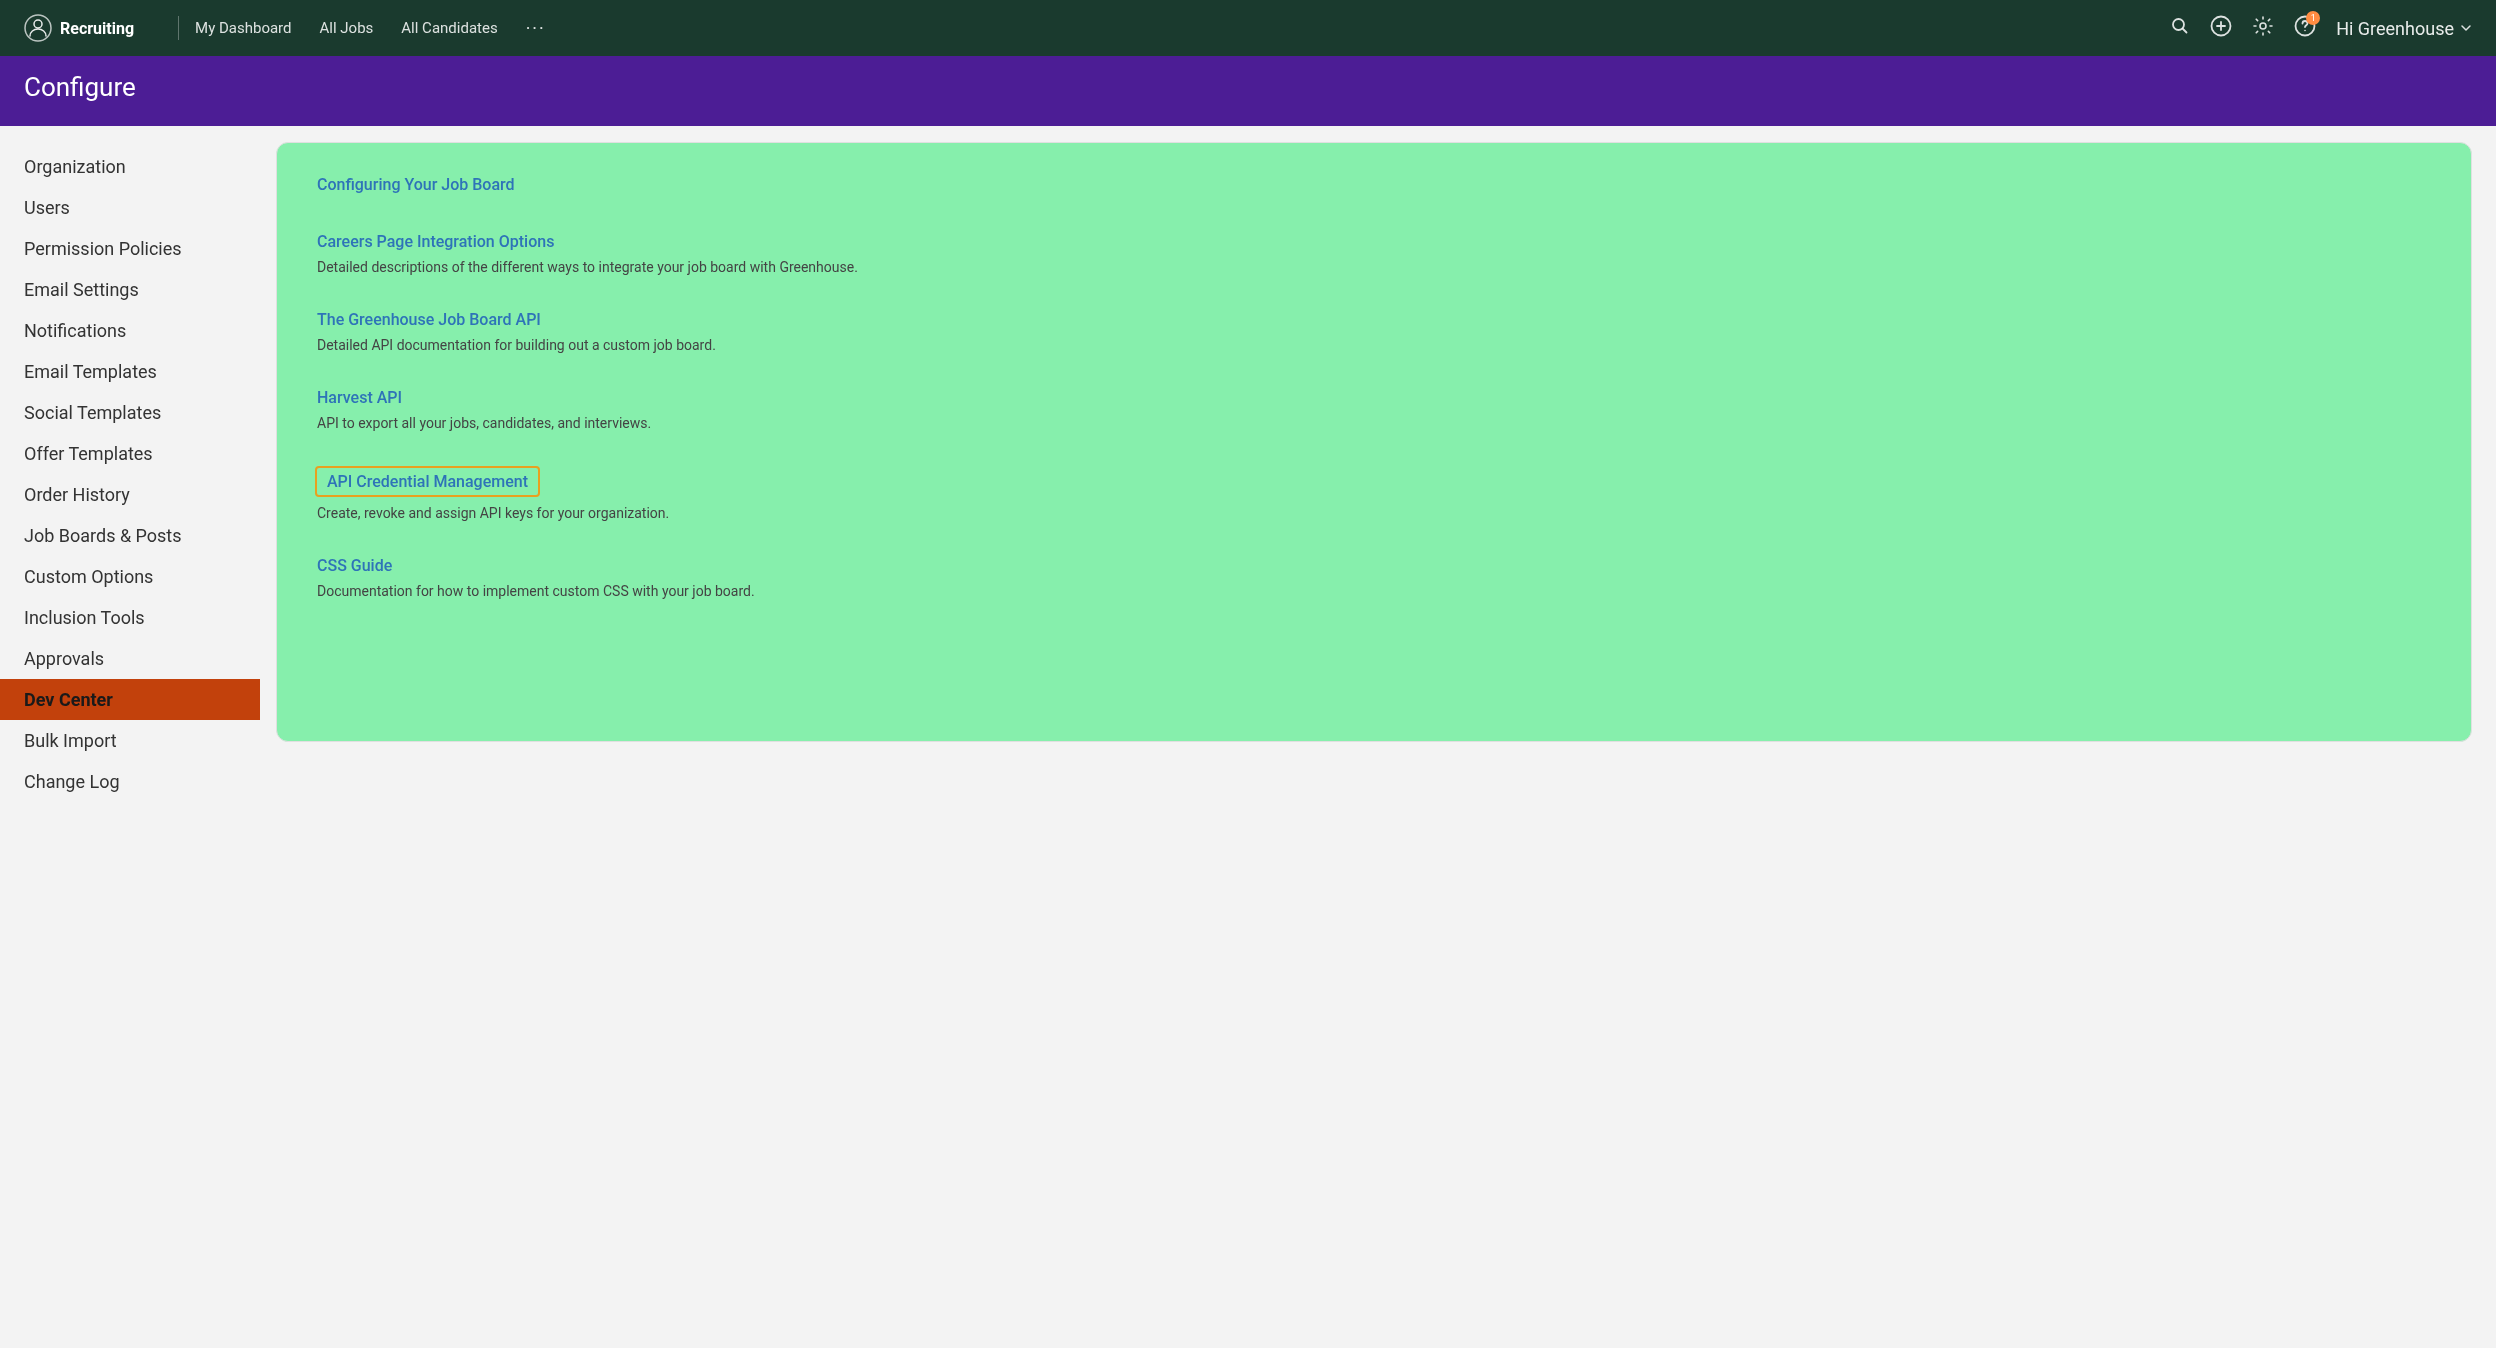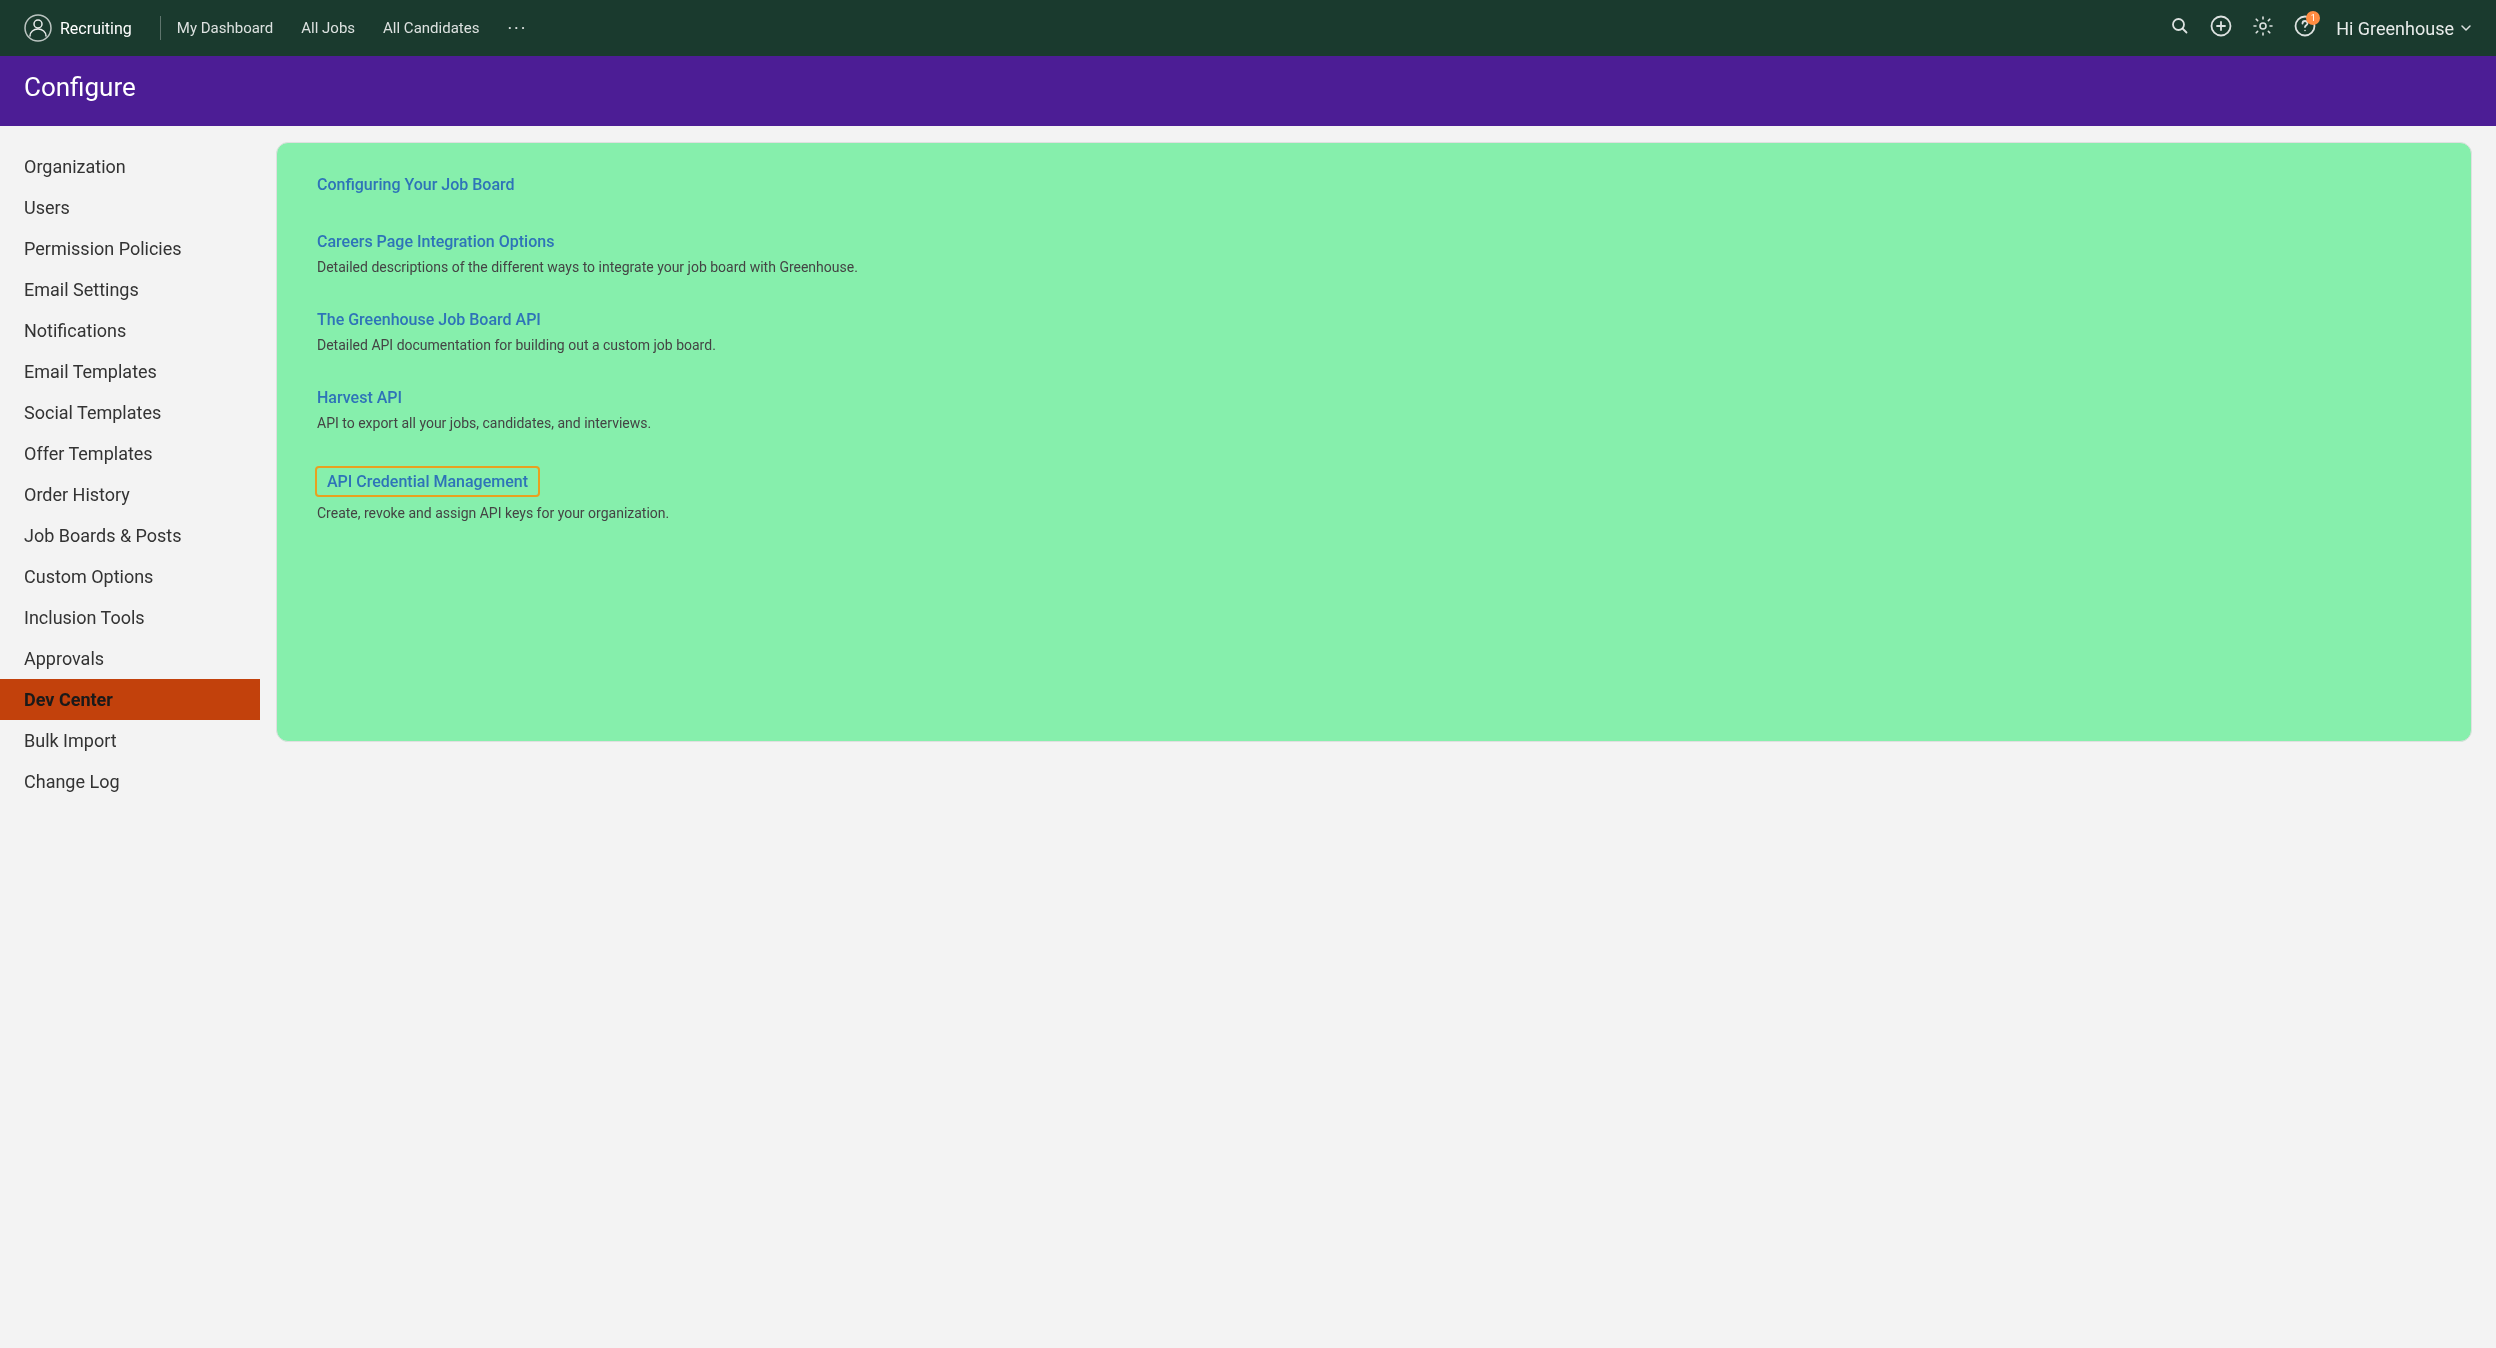--- a/index.html
+++ b/index.html
@@ -13,23 +13,23 @@
       align-items: center;
       padding: 0 24px;
       height: 56px;
       gap: 0;
     }
     .nav-logo {
       display: flex;
       align-items: center;
       gap: 8px;
       font-size: 16px;
-      font-weight: 400;
+      font-weight: 700;
       color: #fff;
-      margin-right: 12px;
+      margin-right: 28px;
     }
     .nav-logo svg { width: 28px; height: 28px; }
     .nav-divider {
       width: 1px;
       height: 24px;
       background: rgba(255,255,255,0.3);
       margin: 0 16px;
     }
     .nav-links {
       display: flex;
@@ -259,16 +259,20 @@
       <div class="content-item">
         <a class="content-item-link">Harvest API</a>
         <p class="content-item-desc">API to export all your jobs, candidates, and interviews.</p>
       </div>
 
       <div class="content-item">
         <a class="content-item-link highlighted">API Credential Management</a>
         <p class="content-item-desc">Create, revoke and assign API keys for your organization.</p>
       </div>
 
+      <div class="content-item">
+        <a class="content-item-link">CSS Guide</a>
+        <p class="content-item-desc">Documentation for how to implement custom CSS with your job board.</p>
+      </div>
 
     </div>
   </main>
 </div>
 
 </body></html>

